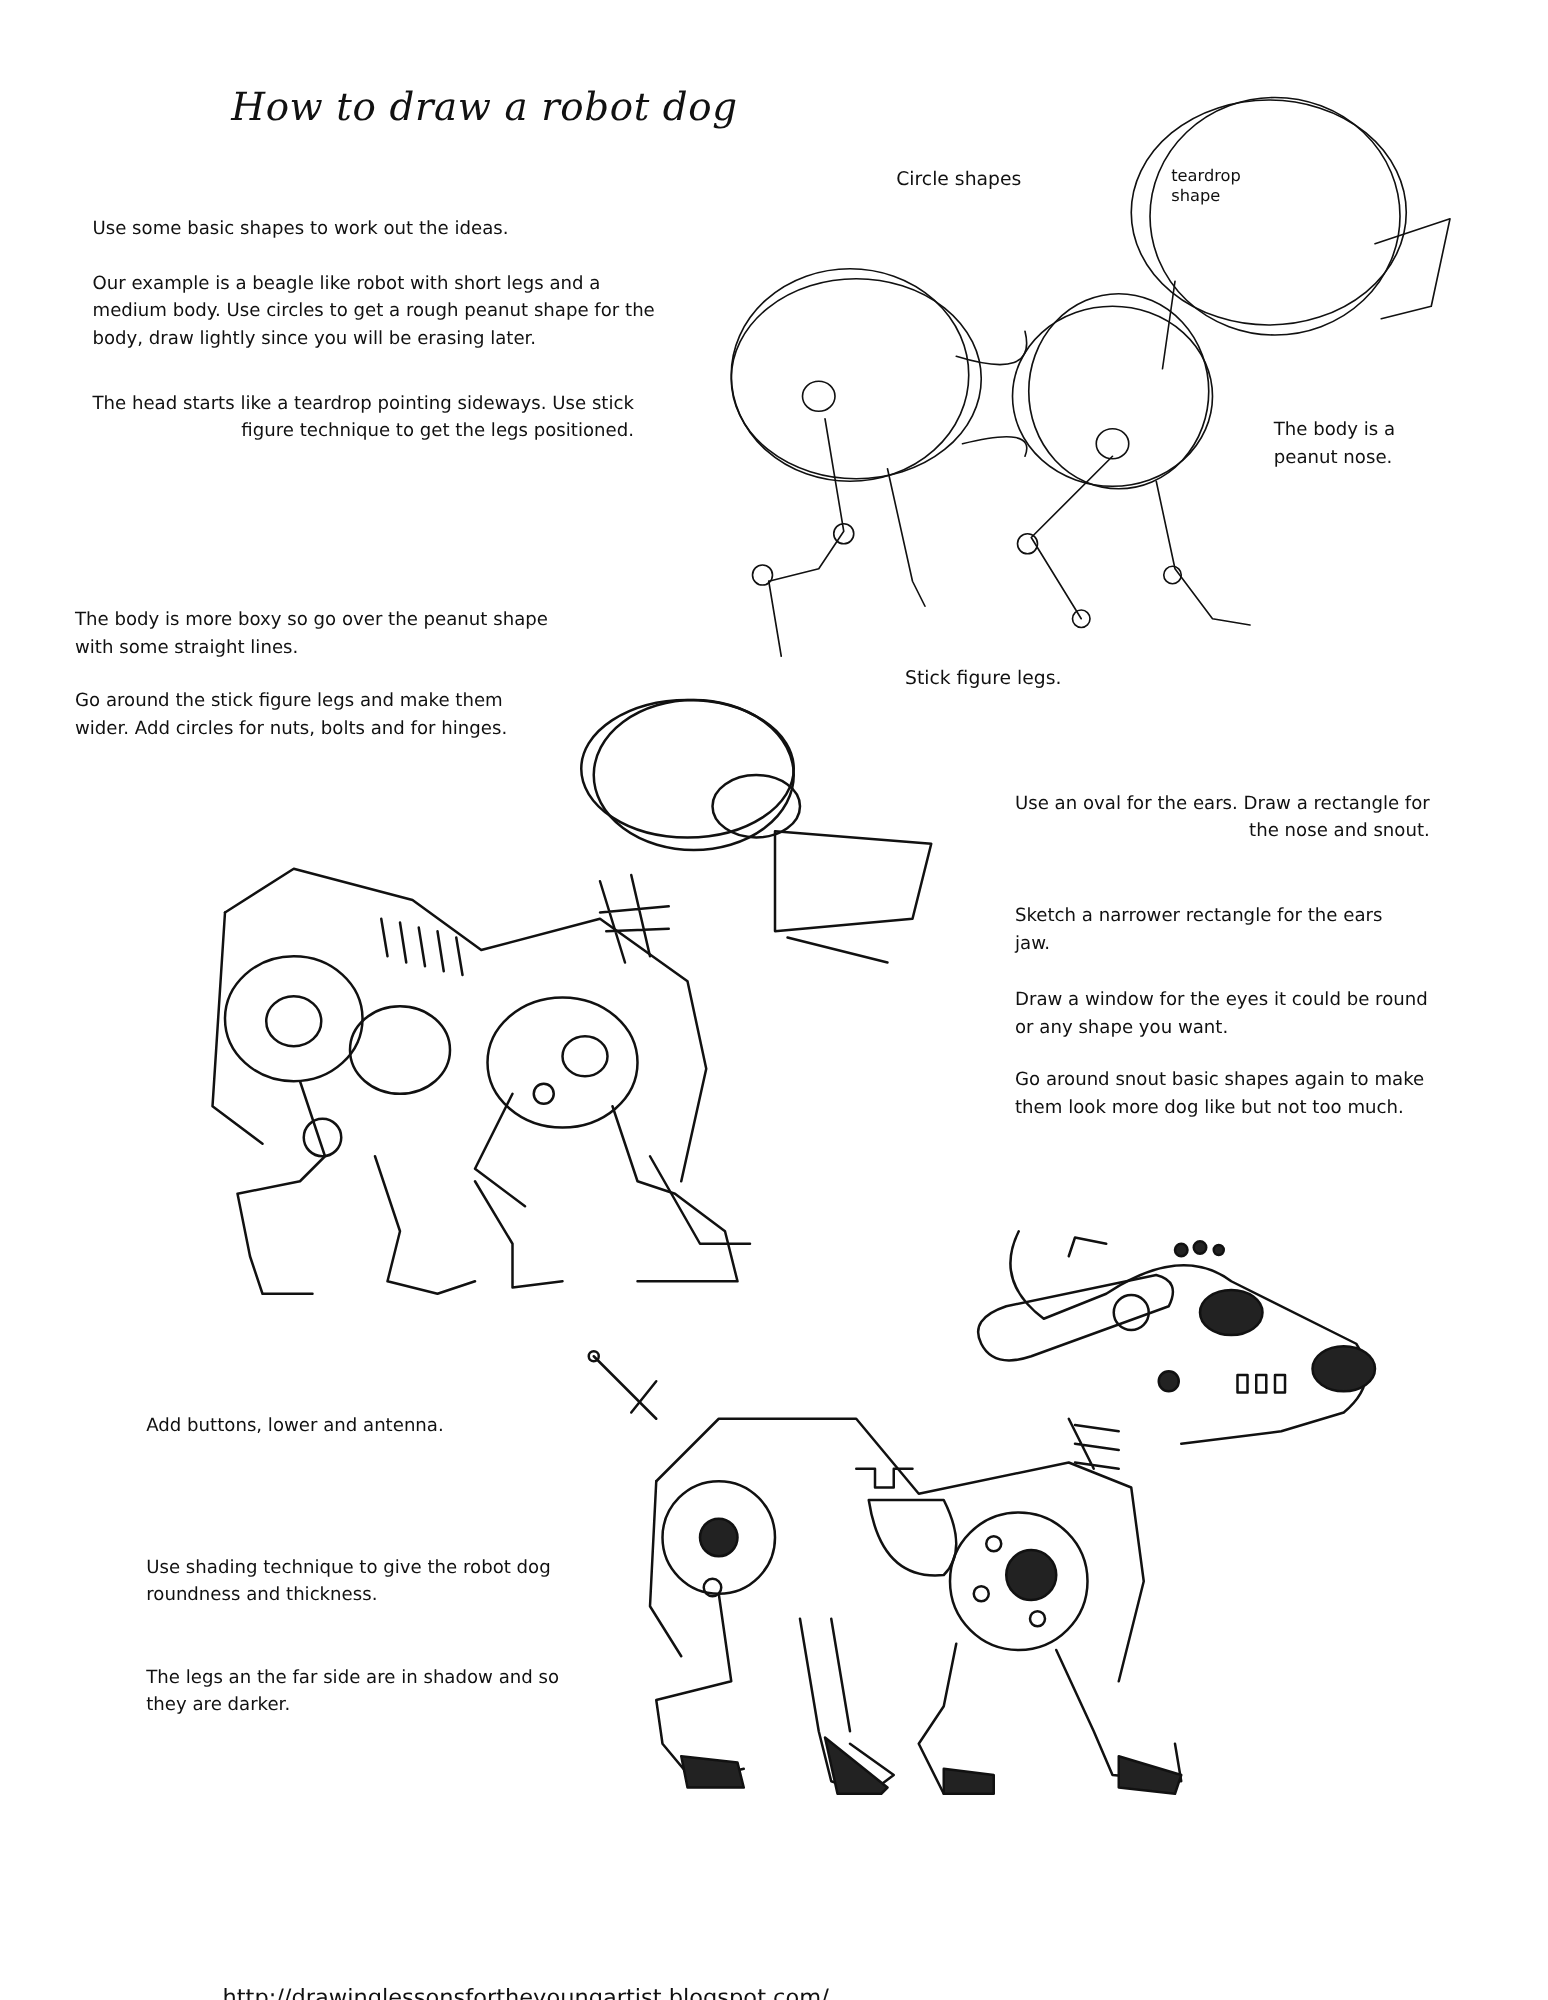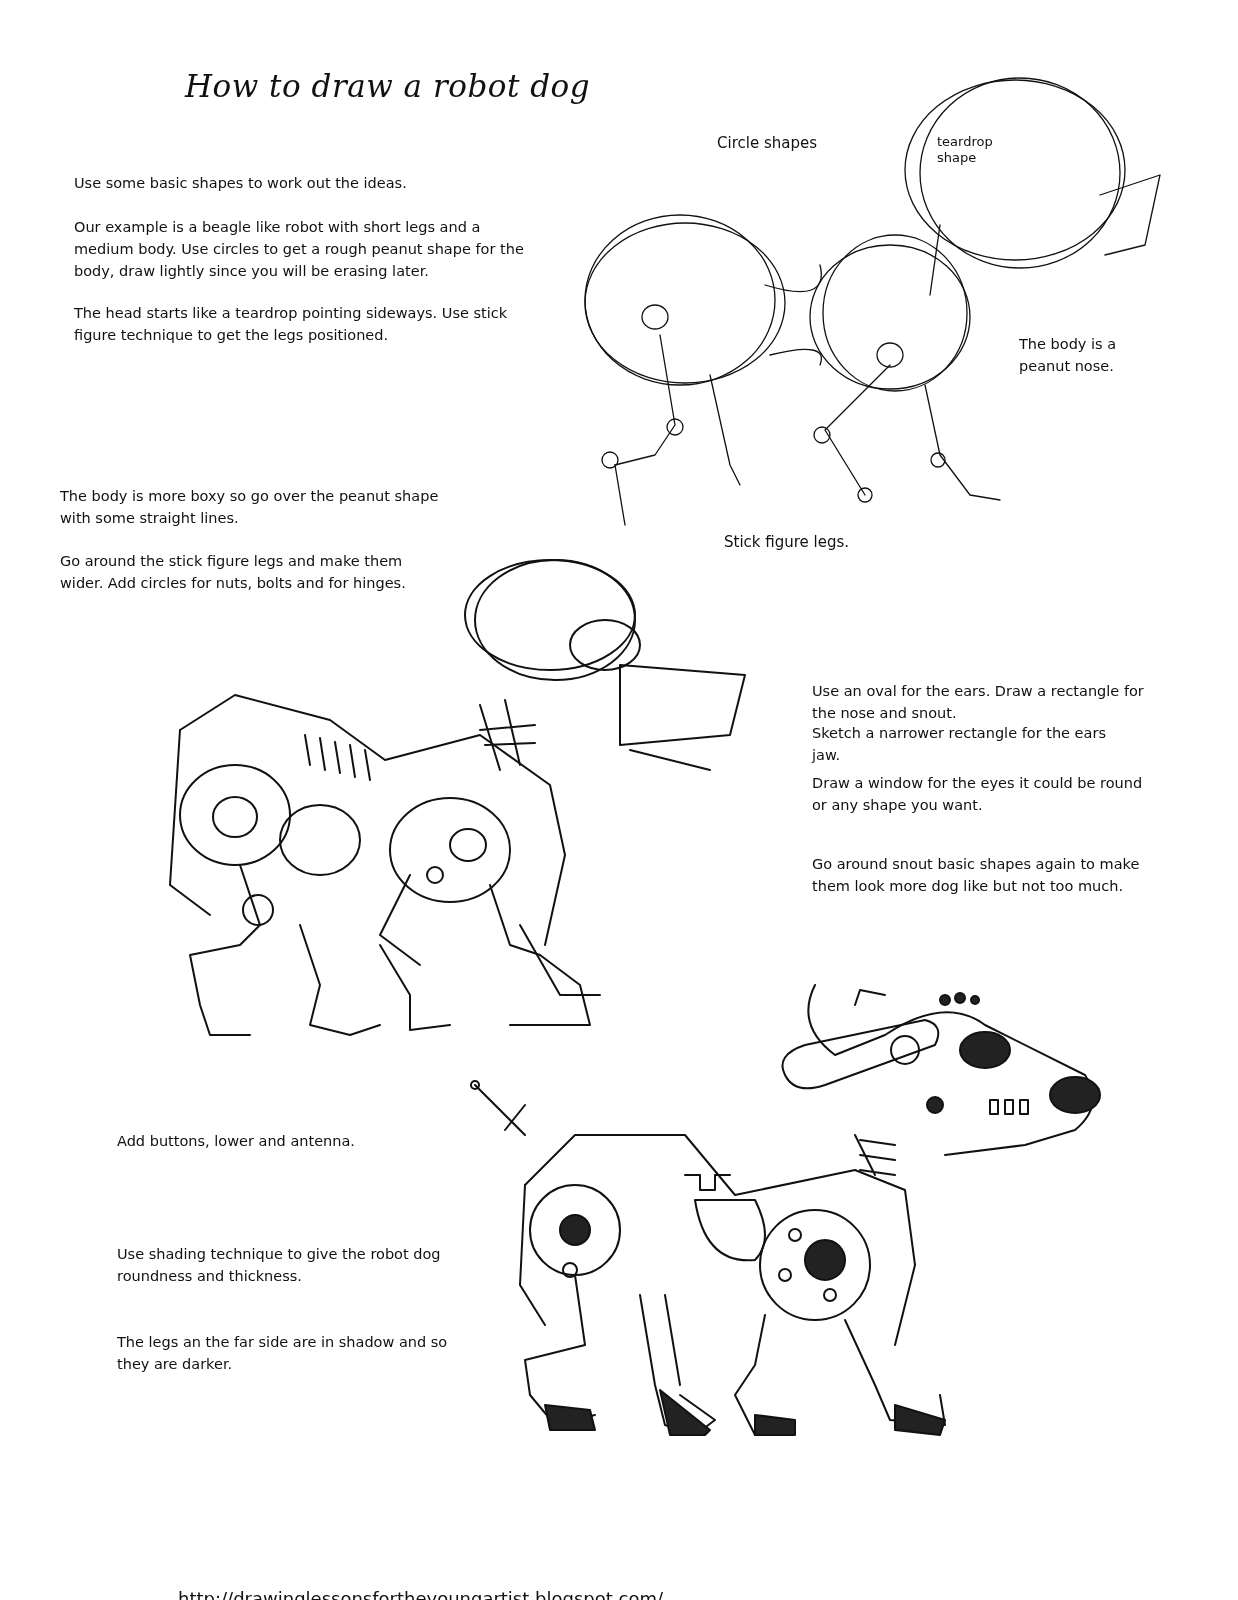--- a/index.html
+++ b/index.html
@@ -16,21 +16,21 @@
 </style>
 </head>
 <body>
 
 <div class="title">How to draw a robot dog</div>
 
 <div class="t" style="left:74px;top:172px;">Use some basic shapes to work out the ideas.</div>
 <div class="t" style="left:74px;top:216px;">Our example is a beagle like robot with short legs and a
 medium body. Use circles to get a rough peanut shape for the
 body, draw lightly since you will be erasing later.</div>
-<div class="t" style="left:74px;top:302px;">The head starts like a teardrop pointing sideways. Use stick
+<div class="t" style="left:74px;top:312px;text-align:right;">The head starts like a teardrop pointing sideways. Use stick
 figure technique to get the legs positioned.</div>
 
 <div class="lbl" style="left:717px;top:134px;">Circle shapes</div>
 <div class="lbl-sm" style="left:937px;top:134px;">teardrop
 shape</div>
 <div class="t" style="left:1019px;top:333px;">The body is a
 peanut nose.</div>
 <div class="lbl" style="left:724px;top:533px;">Stick figure legs.</div>
 
 <svg class="thin" style="left:560px;top:55px;" width="620" height="480" viewBox="0 0 620 480">
@@ -81,25 +81,25 @@
   <ellipse cx="285" cy="320" rx="8" ry="8"></ellipse>
   <path d="M260 320 L230 380 L270 410"></path>
   <path d="M340 330 L360 390 L390 400 L430 430 L440 470 L360 470"></path>
   <path d="M90 310 L110 370 L90 390 L40 400 L50 450 L60 480 L100 480"></path>
   <ellipse cx="108" cy="355" rx="15" ry="15"></ellipse>
   <path d="M150 370 L170 430 L160 470 L200 480 L230 470"></path>
   <path d="M230 390 L260 440 L260 475 L300 470"></path>
   <path d="M370 370 L410 440 L450 440"></path>
 </svg>
 
-<div class="t" style="left:812px;top:680px;">Use an oval for the ears. Draw a rectangle for
+<div class="t" style="left:812px;top:632px;text-align:right;">Use an oval for the ears. Draw a rectangle for
 the nose and snout.</div>
 <div class="t" style="left:812px;top:722px;">Sketch a narrower rectangle for the  ears
 jaw.</div>
-<div class="t" style="left:812px;top:772px;">Draw a window for the eyes it could be round
+<div class="t" style="left:812px;top:789px;">Draw a window for the eyes it could be round
 or any shape you want.</div>
 <div class="t" style="left:812px;top:853px;">Go around snout basic shapes again to make
 them look more dog like but not too much.</div>
 
 <div class="t" style="left:117px;top:1130px;">Add buttons, lower and antenna.</div>
 <div class="t" style="left:117px;top:1243px;">Use shading technique to give the robot dog
 roundness and thickness.</div>
 <div class="t" style="left:117px;top:1331px;">The legs an the far side are in shadow and so
 they are darker.</div>
 

